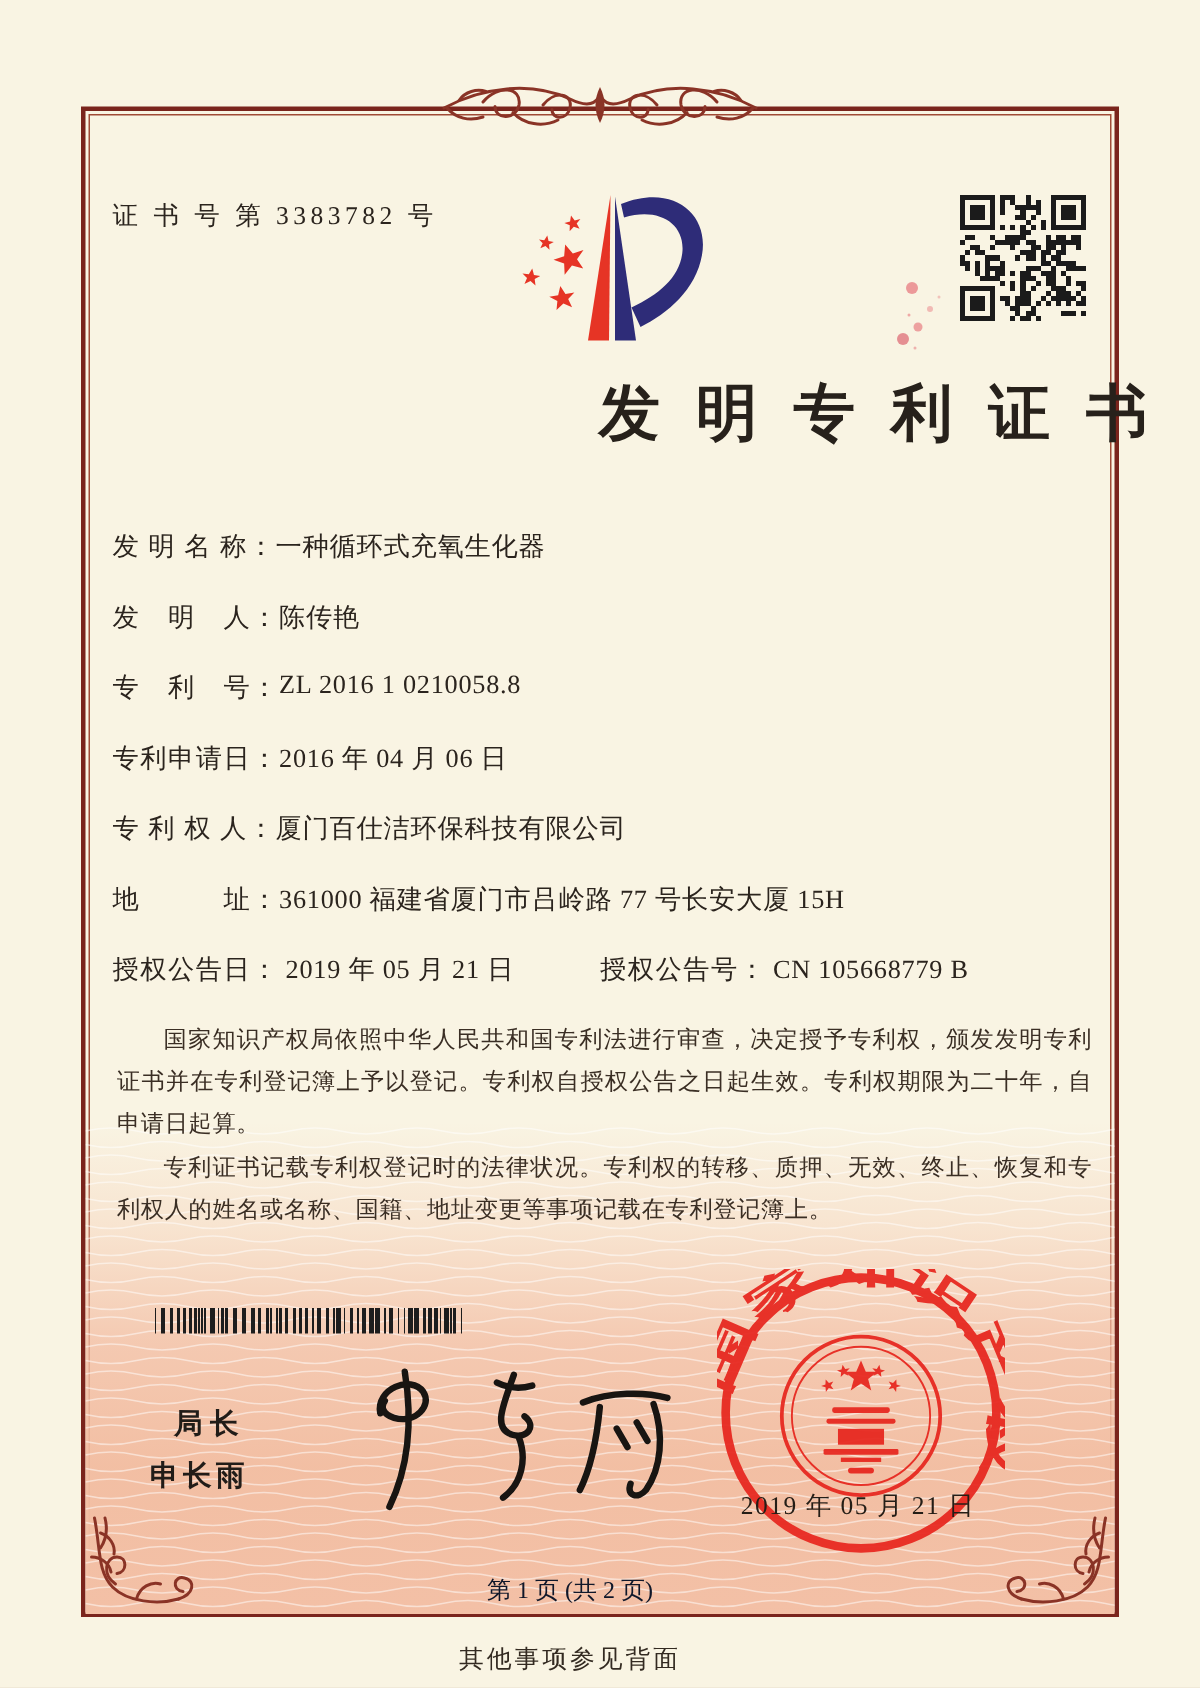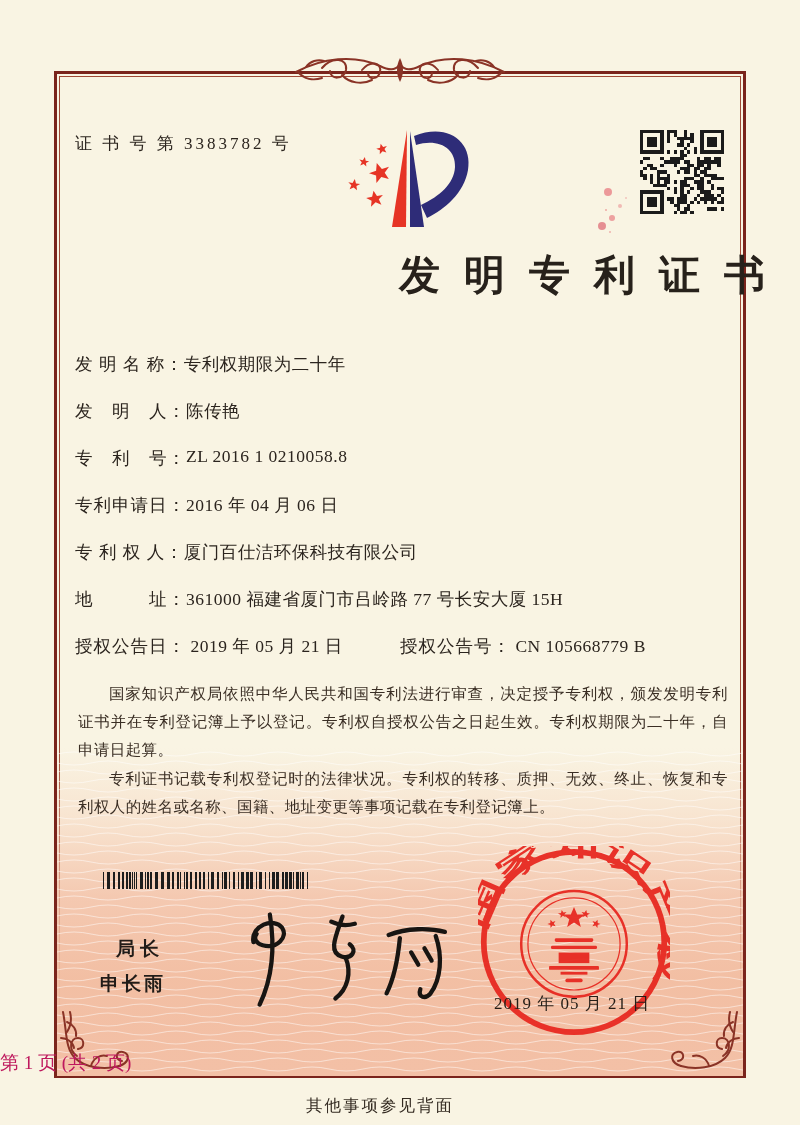--- a/index.html
+++ b/index.html
@@ -45,21 +45,21 @@
   .barcode svg{width:100%;height:100%;}
   .issuer-title{position:absolute;left:116px;top:936px;font-family:"Liberation Sans",sans-serif;
     font-size:19px;font-weight:600;letter-spacing:5px;color:#211c18;}
   .issuer-name{position:absolute;left:100px;top:971px;font-family:"Liberation Sans",sans-serif;
     font-size:19px;font-weight:600;letter-spacing:3px;color:#211c18;text-align:right;}
   .signature{position:absolute;left:233px;top:903px;width:215px;height:108px;}
   .seal{position:absolute;left:478px;top:846px;width:192px;height:192px;}
   .seal svg{width:100%;height:100%;}
   .seal-date{position:absolute;left:482px;top:992px;width:180px;text-align:center;
     font-size:17px;color:#241d16;letter-spacing:1px;z-index:5;}
-  .page-info{position:absolute;left:0;top:1050px;width:760px;text-align:left;font-size:19px;color:#be185d;}
+  .page-info{position:absolute;left:0;top:1050px;width:760px;text-align:center;font-size:16px;color:#0f172a;}
   .back-note{position:absolute;left:0;top:1095px;width:760px;text-align:center;font-size:16.5px;
     letter-spacing:2px;color:#332a21;}
   
   .orn-top{position:absolute;left:292px;top:46px;width:216px;height:48px;}
   .orn-bl{position:absolute;left:57px;top:1010px;width:88px;height:66px;}
   .orn-br{position:absolute;left:655px;top:1010px;width:88px;height:66px;transform:scaleX(-1);}
   svg{display:block;}
 </style>
 </head>
 <body>
@@ -463,21 +463,21 @@
         </g>
       </svg>
   </div>
   <div class="smudge"></div>
 
   <div class="title">发明专利证书</div>
 
   <div class="fields">
     <div class="field-row">
       <span class="lbl">发 明 名 称：</span>
-      <span class="val">专利权期限为二十年</span>
+      <span class="val">一种循环式充氧生化器</span>
     </div>
     <div class="field-row">
       <span class="lbl">发　明　人：</span>
       <span class="val">陈传艳</span>
     </div>
     <div class="field-row">
       <span class="lbl">专　利　号：</span>
       <span class="val">ZL 2016 1 0210058.8</span>
     </div>
     <div class="field-row">

